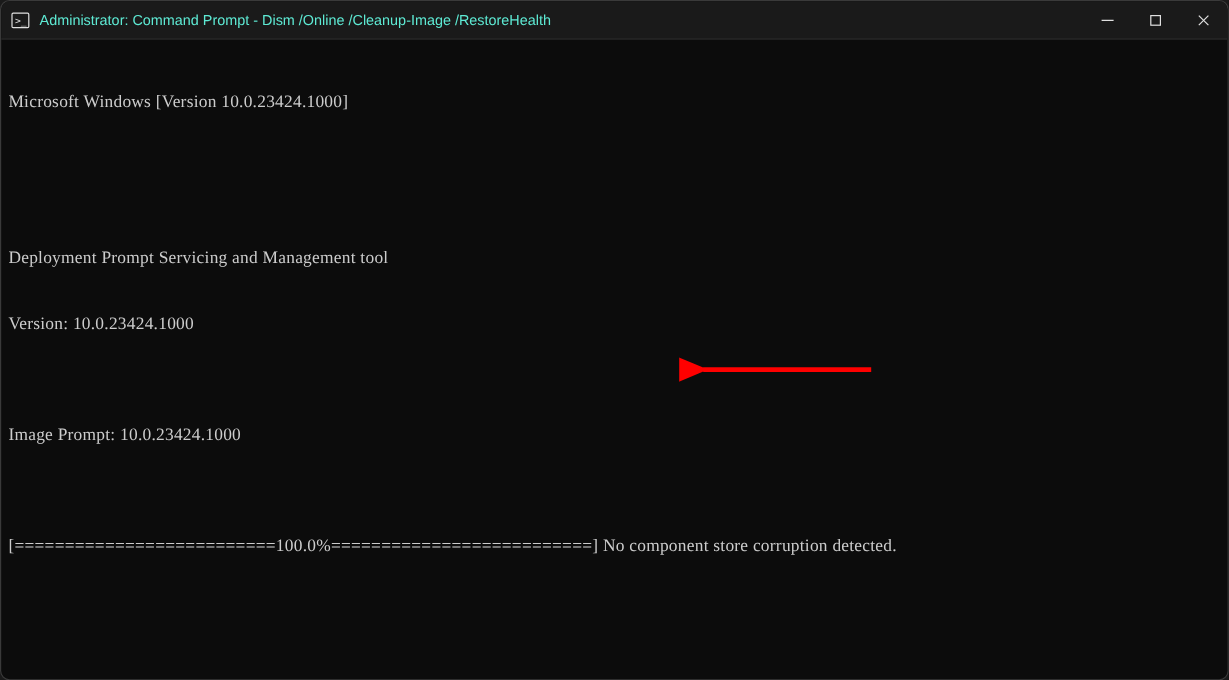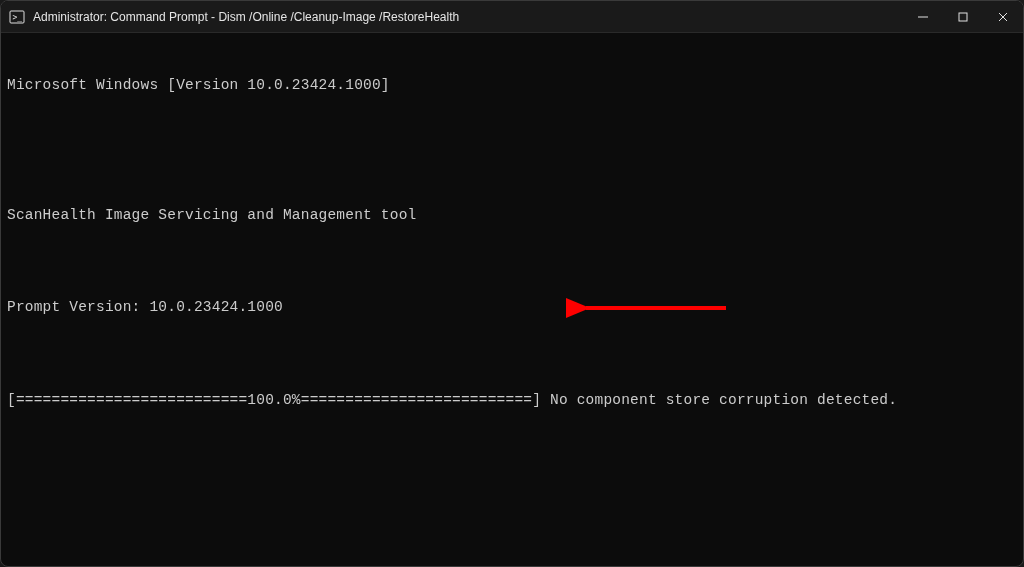--- a/index.html
+++ b/index.html
@@ -38,21 +38,21 @@
     .app-icon {
       width: 16px;
       height: 16px;
       display: flex;
       align-items: center;
       justify-content: center;
     }
     .title-text {
       font-family: "Segoe UI", sans-serif;
       font-size: 12px;
-      color: #e5e5e5;
+      color: #5eead4;
       white-space: nowrap;
     }
     .titlebar-right {
       display: flex;
       align-items: center;
       gap: 24px;
     }
     .win-btn {
       width: 16px;
       height: 16px;
@@ -61,21 +61,21 @@
       justify-content: center;
       color: #e0e0e0;
       cursor: pointer;
     }
     .terminal-body {
       padding: 6px 6px;
       font-size: 14.5px;
       line-height: 18.5px;
       letter-spacing: 0.2px;
       color: #cccccc;
-      font-family: Liberation Mono, monospace;
+      font-family: Liberation Serif, serif;
       white-space: pre;
       height: calc(100% - 32px);
       overflow: hidden;
     }
     .line { white-space: pre; }
     .arrow-annotation {
       position: absolute;
       pointer-events: none;
     }
   </style>
@@ -111,23 +111,24 @@
             <line x1="10" y1="2" x2="2" y2="10" stroke="#e0e0e0" stroke-width="1"></line>
           </svg>
       </span>
     </div>
   </div>
 
   <div class="terminal-body">
     <div class="line">Microsoft Windows [Version 10.0.23424.1000]</div>
     <div class="line"></div>
     <div class="line"></div>
-    <div class="line">ScanHealth Image Servicing and Management tool</div>
+    <div class="line">Deployment Prompt Servicing and Management tool</div>
+    <div class="line">Version: 10.0.23424.1000</div>
     <div class="line"></div>
-    <div class="line">Prompt Version: 10.0.23424.1000</div>
+    <div class="line">Image Prompt: 10.0.23424.1000</div>
     <div class="line"></div>
     <div class="line">[==========================100.0%==========================] No component store corruption detected.</div>
     
     <div class="line"></div>
     
     <div class="line"></div>
     
     
     <div class="line"></div>
     

